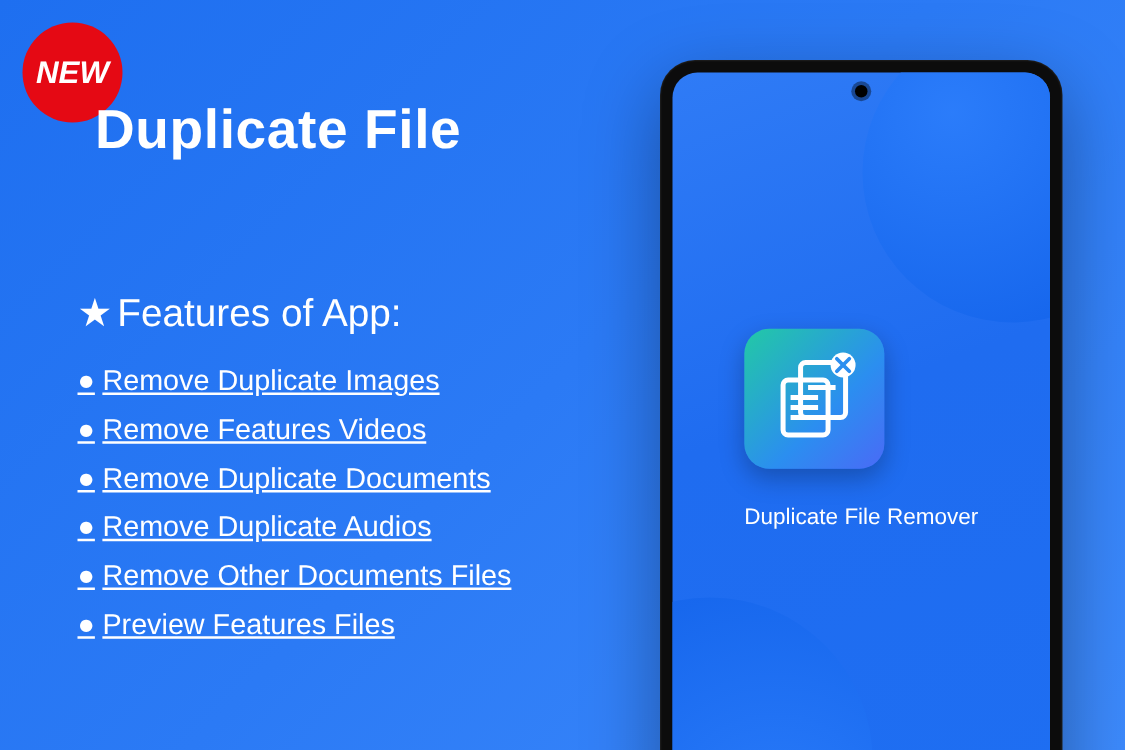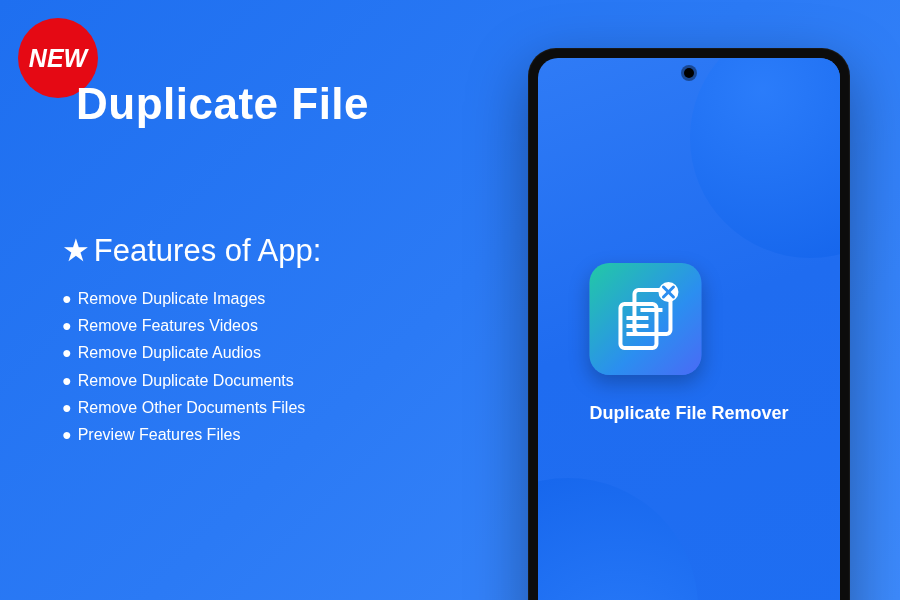--- a/index.html
+++ b/index.html
@@ -60,23 +60,24 @@
   left: 62px;
   color: #fff;
 }
 .features-heading {
   font-size: 31px;
   font-weight: 400;
   margin-bottom: 16px;
 }
 .features-heading .star { margin-right: 4px; }
 .feature-item {
-  font-size: 16px;
+  font-size: 23px;
   font-weight: 400;
   line-height: 1.7;
+  text-decoration: underline;
 }
 .feature-item .bullet { margin-right: 6px; }
 
 .phone {
   position: absolute;
   top: 48px;
   right: 50px;
   width: 322px;
   height: 600px;
   border-radius: 28px 28px 0 0;
@@ -134,21 +135,21 @@
   background: linear-gradient(135deg, #22c9a5 0%, #2b8ef0 60%, #4a6af6 100%);
   box-shadow: 0 8px 20px rgba(0,0,0,0.25);
   display: flex;
   align-items: center;
   justify-content: center;
   position: relative;
 }
 .phone-app-name {
   color: #fff;
   font-size: 18px;
-  font-weight: 700;
+  font-weight: 400;
   margin-top: 28px;
   white-space: nowrap;
 }
 </style>
 </head>
 <body>
 
 <div class="new-badge">
   <span>NEW</span>
 </div>
@@ -156,22 +157,22 @@
 <div class="title-block">
   <div class="app-title">Duplicate File</div>
 </div>
 
 <div class="features">
   <div class="features-heading">
     <span class="star">★</span><span>Features of App:</span>
   </div>
   <div class="feature-item"><span class="bullet">●</span><span>Remove Duplicate Images</span></div>
   <div class="feature-item"><span class="bullet">●</span><span>Remove Features Videos</span></div>
+  <div class="feature-item"><span class="bullet">●</span><span>Remove Duplicate Documents</span></div>
   <div class="feature-item"><span class="bullet">●</span><span>Remove Duplicate Audios</span></div>
-  <div class="feature-item"><span class="bullet">●</span><span>Remove Duplicate Documents</span></div>
   <div class="feature-item"><span class="bullet">●</span><span>Remove Other Documents Files</span></div>
   <div class="feature-item"><span class="bullet">●</span><span>Preview Features Files</span></div>
 </div>
 
 <div class="phone">
   <div class="phone-screen">
     <div class="bubble1"></div>
     <div class="bubble2"></div>
     <div class="camera"></div>
     <div class="app-icon-wrap">

